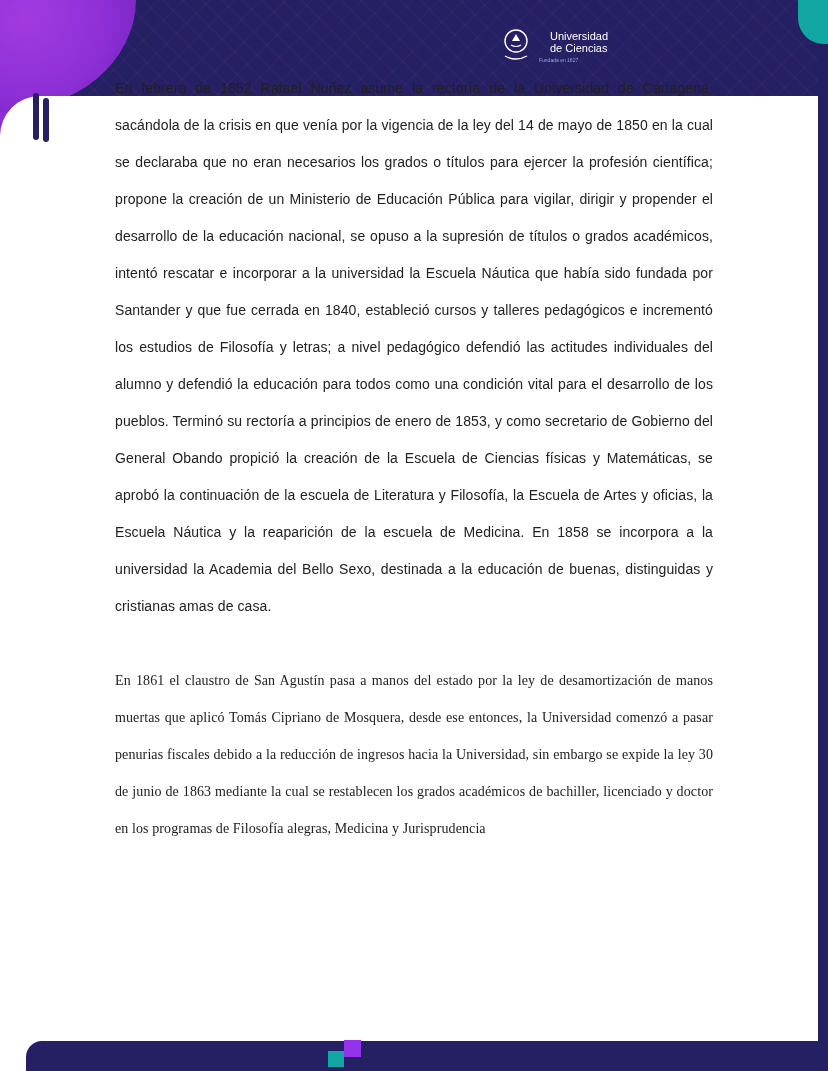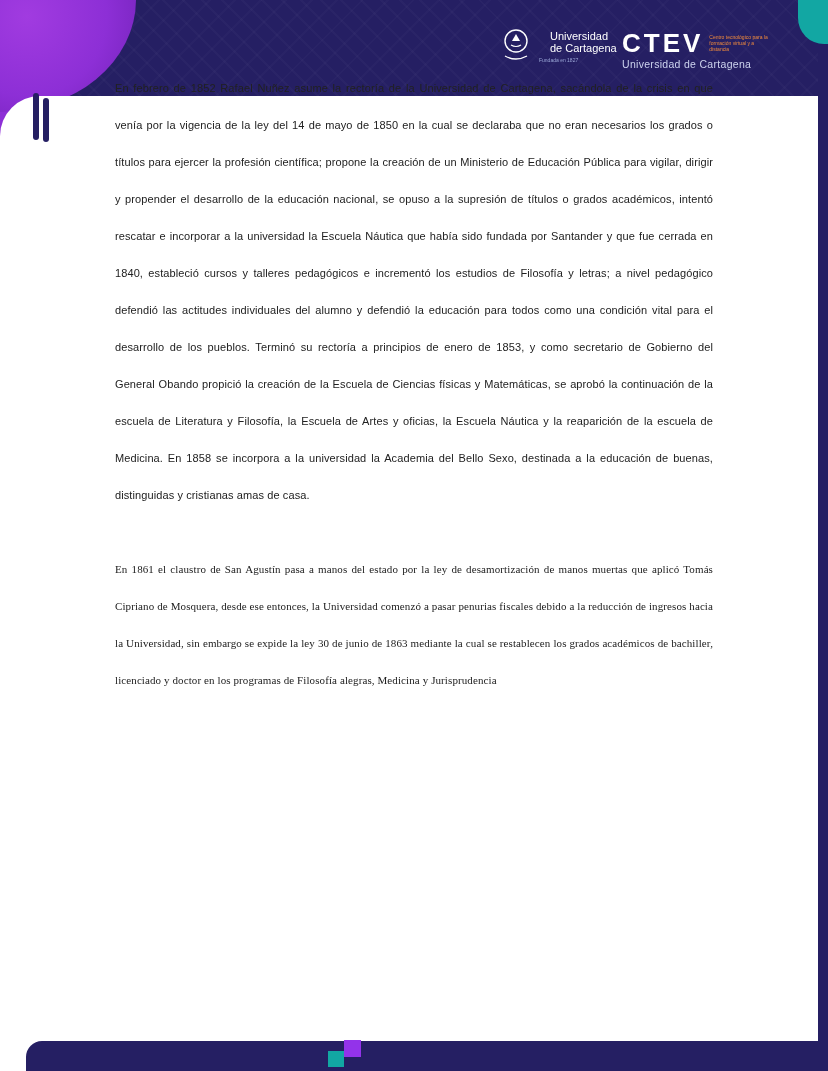--- a/index.html
+++ b/index.html
@@ -60,21 +60,21 @@
   
   .page-panel {
     position: absolute; left: 0; top: 96px; right: 10px; bottom: 30px;
     background: #ffffff;
     border-top-left-radius: 40px;
     z-index: 2;
   }
   .doc-body {
     margin: -26px 105px 0 115px;
     text-align: justify;
-    font-size: 11px;
+    font-size: 14px;
     line-height: 37px;
     color: #212121;
     letter-spacing: 0.1px;
   }
   .doc-body p { margin: 0; }
   .doc-body p + p { margin-top: 37px; font-family: Liberation Serif, serif; }
   
   .logo-row {
     position: absolute; left: 0; top: 0; width: 828px; height: 96px;
     z-index: 4; pointer-events: none;
@@ -135,26 +135,19 @@
     <span>
       <svg width="32" height="38" viewBox="0 0 32 38">
         <circle cx="16" cy="15" r="11" fill="none" stroke="#ffffff" stroke-width="1.4"></circle>
         <path d="M16 8 l4 7 h-8 z" fill="#ffffff"></path>
         <path d="M11 19 q5 3 10 0" stroke="#ffffff" fill="none" stroke-width="1.2"></path>
         <path d="M5 30 q11 6 22 0" stroke="#ffffff" fill="none" stroke-width="1.4"></path>
       </svg>
     </span>
     <span class="uc-text">
       <span class="uc-name">Universidad</span>
-      <span class="uc-name">de Cartagena</span>
+      <span class="uc-name">de Ciencias</span>
       <span class="uc-tagline">Fundada en 1827</span>
     </span>
   </div>
 
-  <div class="ctev-logo">
-    <div class="ctev-top">
-      <span class="ctev-wordmark">CTEV</span>
-      <span class="ctev-side">Centro tecnológico para la formación virtual y a distancia</span>
-    </div>
-    <span class="ctev-subtitle">Universidad de Cartagena</span>
-  </div>
 
 </div>
 
 </body></html>

